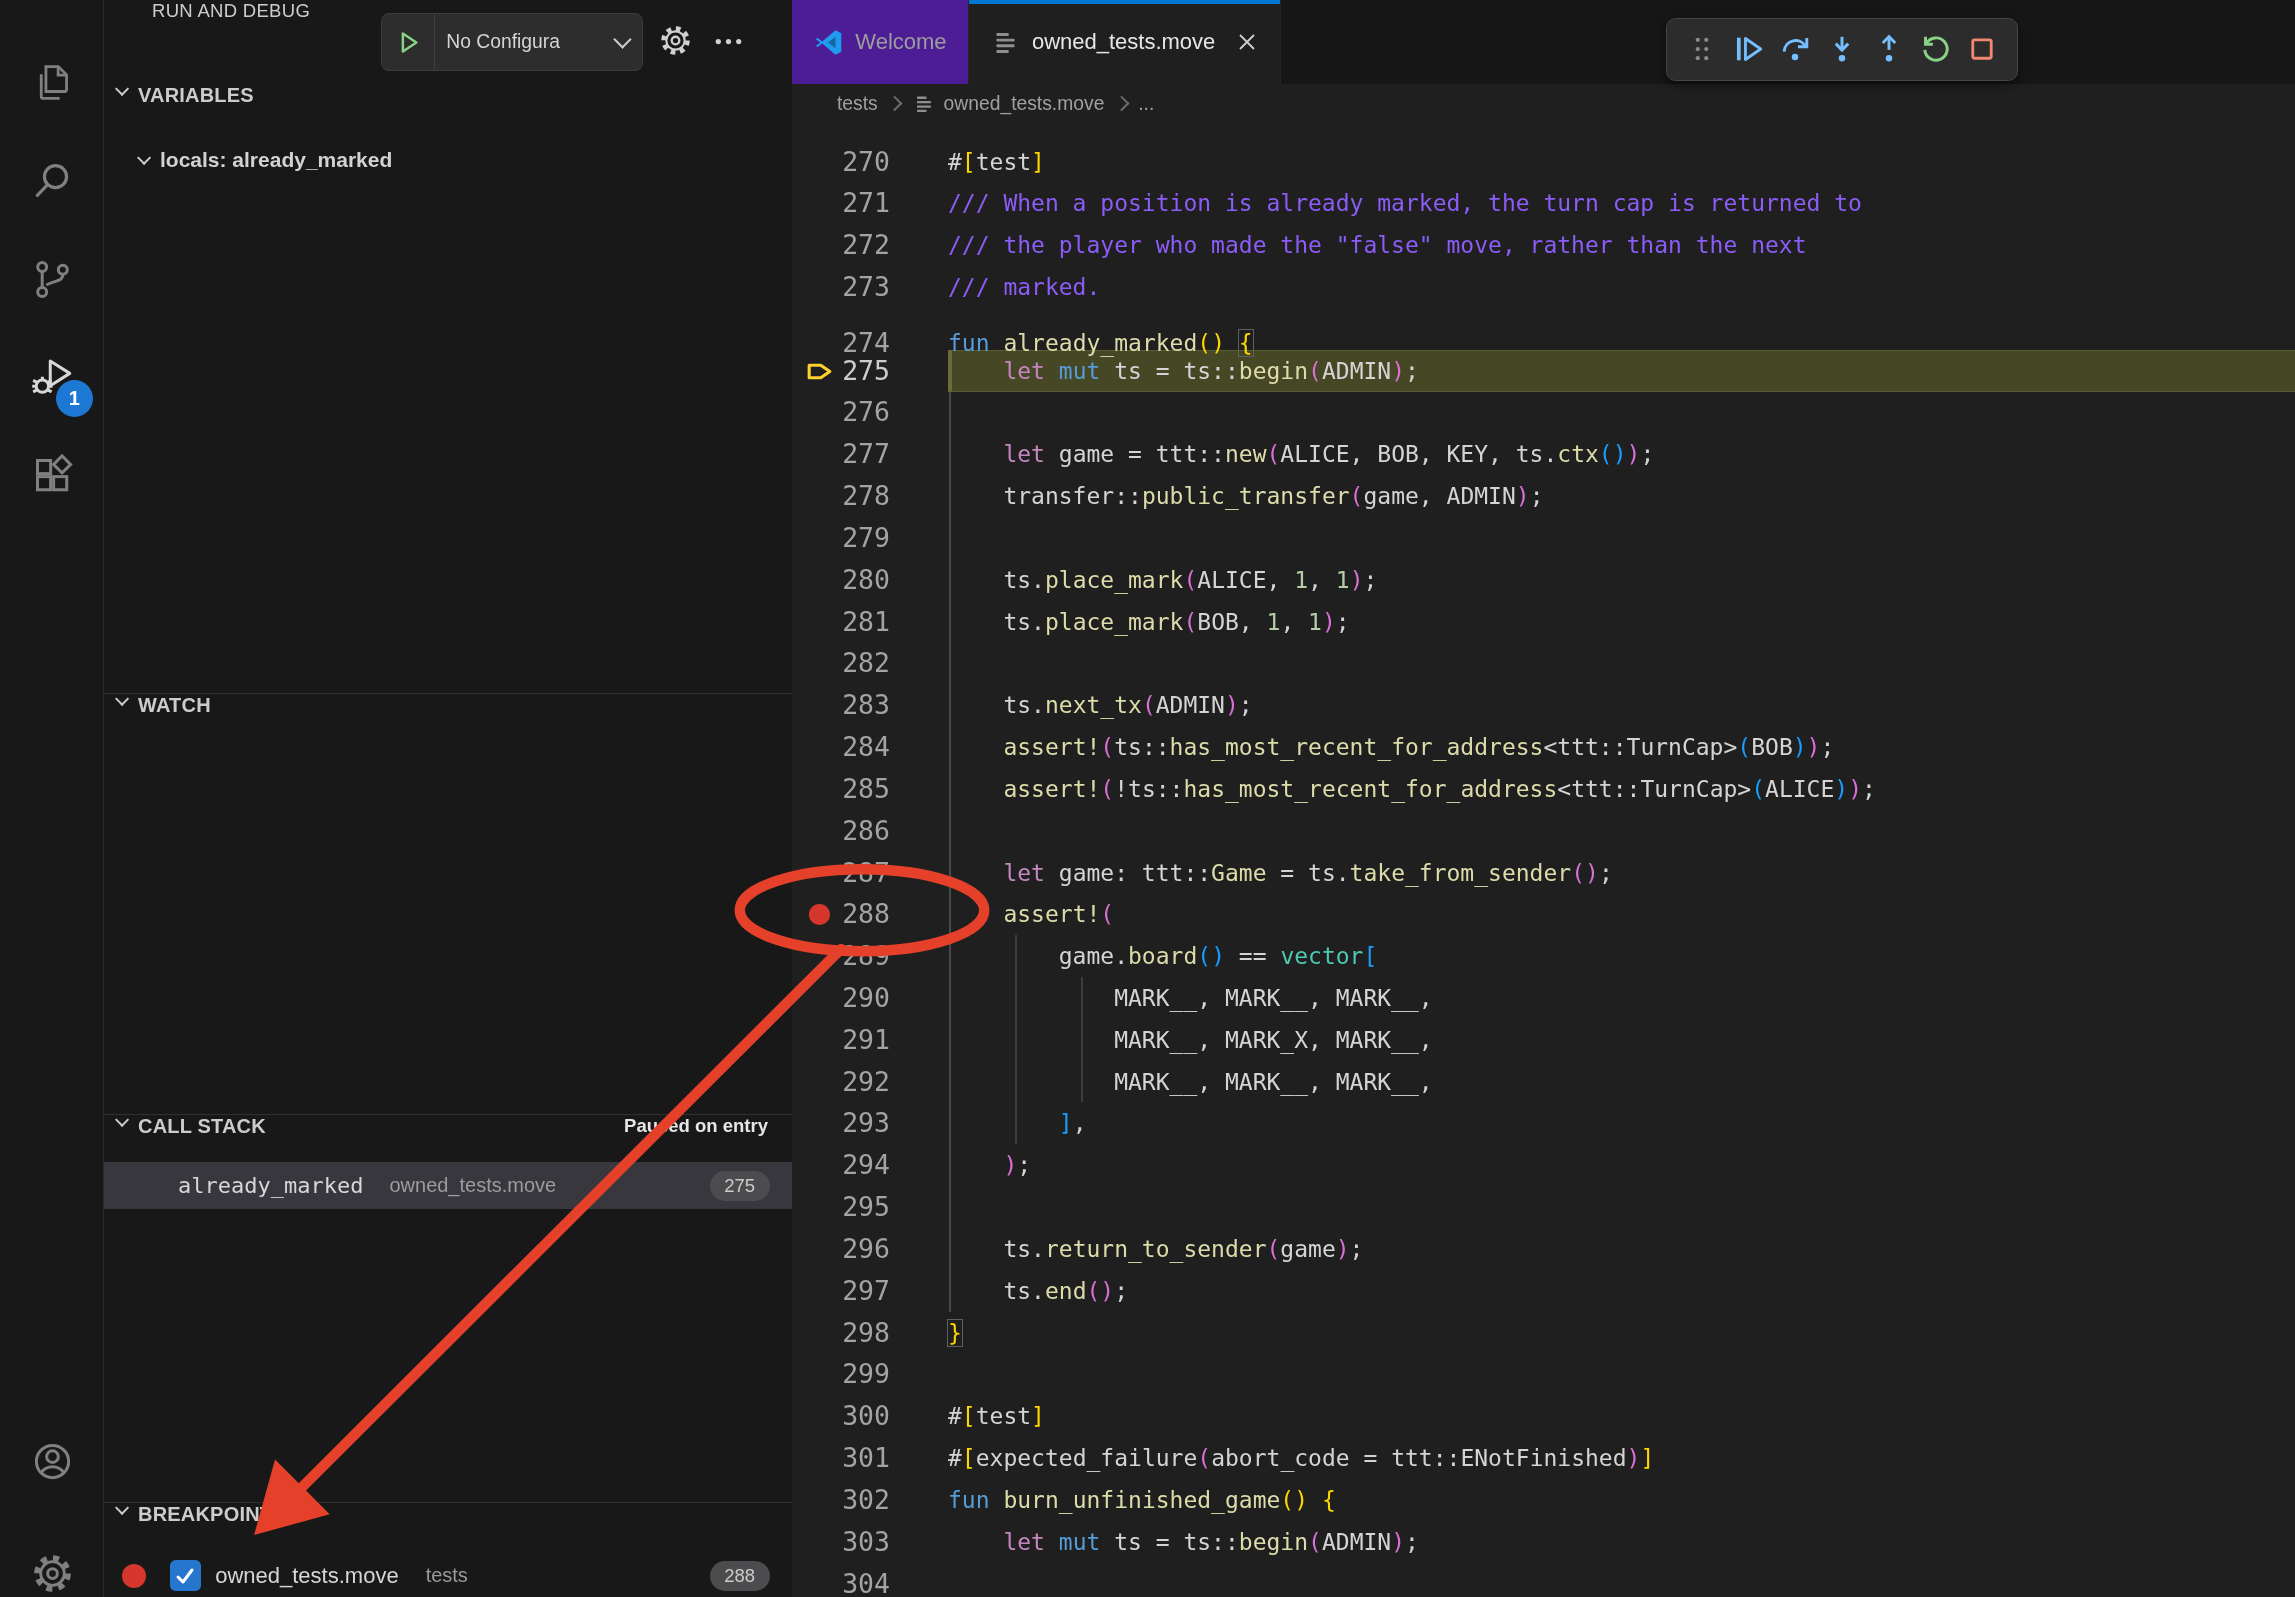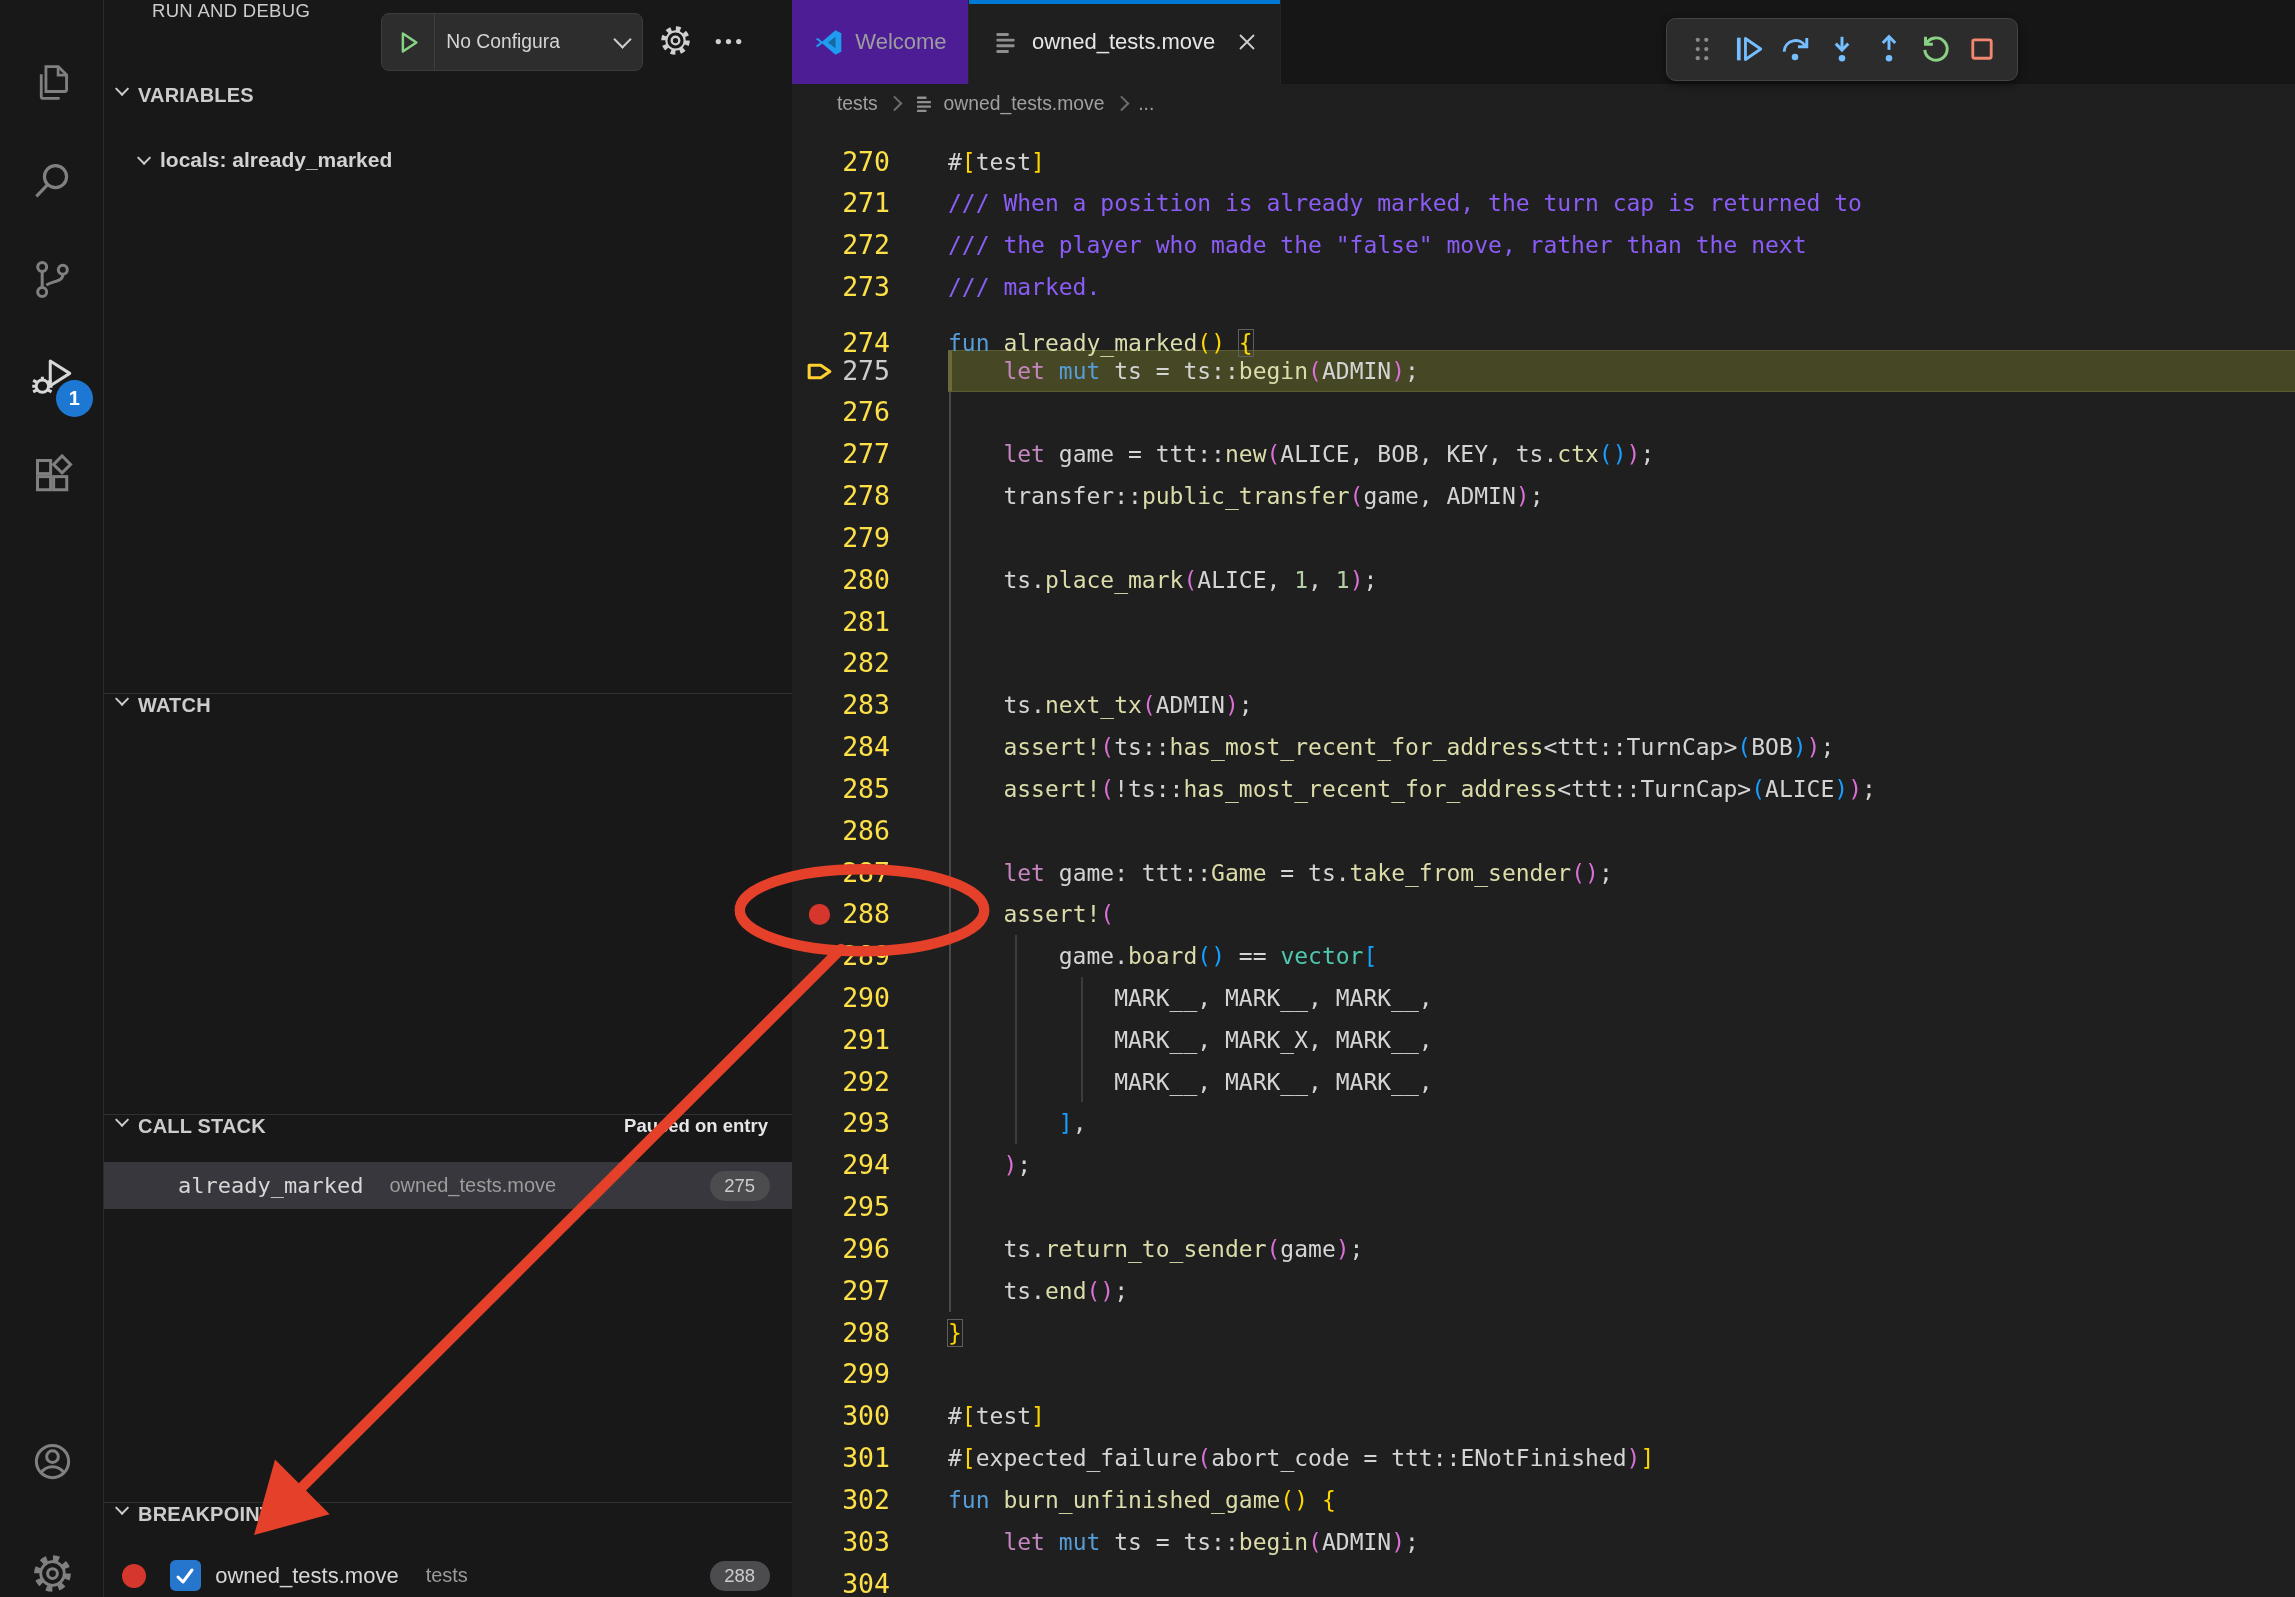--- a/index.html
+++ b/index.html
@@ -66,21 +66,21 @@
   .bc-sep { width:11.3px; height:11.3px; border-right:2px solid #6e6e6e; border-top:2px solid #6e6e6e; transform:rotate(45deg); margin:0 11.3px; flex:0 0 auto; }
   .bc-first { margin-left:45px; }
   .bc-ficon { width:24px; height:24px; margin-right:8px; flex:0 0 auto; }
   .bc-ficon svg { width:100%; height:100%; }
 
   
   .code { position:absolute; left:0; top:122px; width:100%; height:1475px; overflow:hidden; }
   .cl { position:absolute; left:0; width:100%; height:42px; }
   .deco { position:absolute; left:6.4px; top:0; width:42px; height:42px; display:flex; align-items:center; justify-content:center; }
   .deco svg { width:31px; height:31px; }
-  .lnum { position:absolute; left:0; top:0; width:98px; height:42px; line-height:42px; text-align:right; font-family:"DejaVu Sans Mono", monospace; font-size:26.5px; color:#fde047; }
+  .lnum { position:absolute; left:0; top:0; width:98px; height:42px; line-height:42px; text-align:right; font-family:"DejaVu Sans Mono", monospace; font-size:26.5px; color:#a3a3a3; }
   .cl.current .lnum { color:#cccccc; }
   .ltxt { position:absolute; left:156px; top:0; right:0; height:42px; line-height:42px; font-family:"DejaVu Sans Mono", monospace; font-size:23px; white-space:pre; z-index:1; }
   .cl.current::before { content:""; position:absolute; left:156px; right:0; top:0; bottom:0; background:#464724; border-top:1.6px solid #5b5c31; border-bottom:1.6px solid #5b5c31; border-left:4px solid #6a6b38; }
   .tk-w{color:#d4d4d4} .tk-cm{color:#8b5cf6} .tk-kw{color:#569cd6} .tk-ctl{color:#c586c0}
   .tk-fn{color:#dcdcaa} .tk-ty{color:#4ec9b0} .tk-num{color:#b5cea8}
   .tk-p1{color:#ffd700} .tk-p2{color:#da70d6} .tk-p3{color:#179fff}
   .tk-match{ outline:1.6px solid #5f5f5f; outline-offset:-0.8px; }
   .guide { position:absolute; width:1.6px; background:#3c3c3c; }
 
   
@@ -369,20 +369,21 @@
           <div class="ltxt" data-name="code-line-text"></div>
         </div>
         <div class="cl" data-name="code-line" style="top: 437px;">
           <div class="deco" data-name="gutter-space"></div>
           <div class="lnum" data-name="line-number">280</div>
           <div class="ltxt" data-name="code-line-text"><span class="tk-w">    ts.</span><span class="tk-fn">place_mark</span><span class="tk-p2">(</span><span class="tk-w">ALICE, </span><span class="tk-num">1</span><span class="tk-w">, </span><span class="tk-num">1</span><span class="tk-p2">)</span><span class="tk-w">;</span></div>
         </div>
         <div class="cl" data-name="code-line" style="top: 479px;">
           <div class="deco" data-name="gutter-space"></div>
           <div class="lnum" data-name="line-number">281</div>
+          <div class="ltxt" data-name="code-line-text"><span class="tk-w">    ts.</span><span class="tk-fn">place_mark</span><span class="tk-p2">(</span><span class="tk-w">BOB, </span><span class="tk-num">1</span><span class="tk-w">, </span><span class="tk-num">1</span><span class="tk-p2">)</span><span class="tk-w">;</span></div>
         </div>
         <div class="cl" data-name="code-line" style="top: 520px;">
           <div class="deco" data-name="gutter-space"></div>
           <div class="lnum" data-name="line-number">282</div>
           <div class="ltxt" data-name="code-line-text"></div>
         </div>
         <div class="cl" data-name="code-line" style="top: 562px;">
           <div class="deco" data-name="gutter-space"></div>
           <div class="lnum" data-name="line-number">283</div>
           <div class="ltxt" data-name="code-line-text"><span class="tk-w">    ts.</span><span class="tk-fn">next_tx</span><span class="tk-p2">(</span><span class="tk-w">ADMIN</span><span class="tk-p2">)</span><span class="tk-w">;</span></div>

